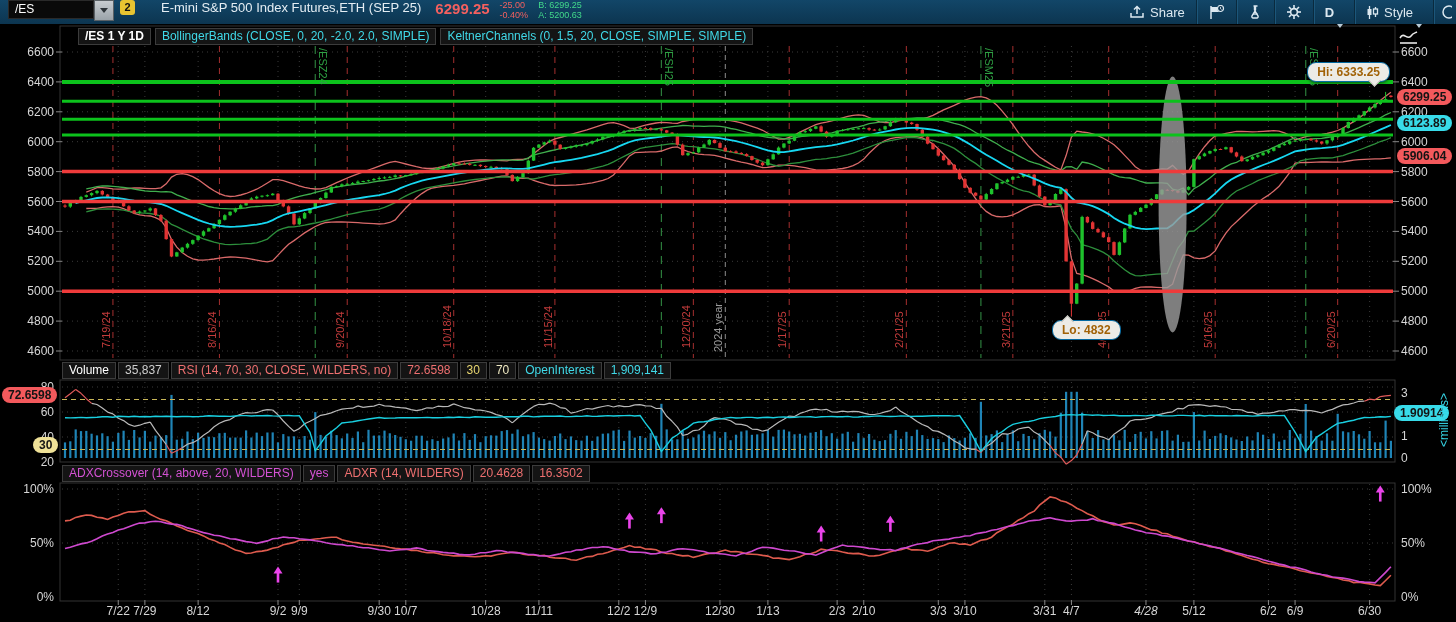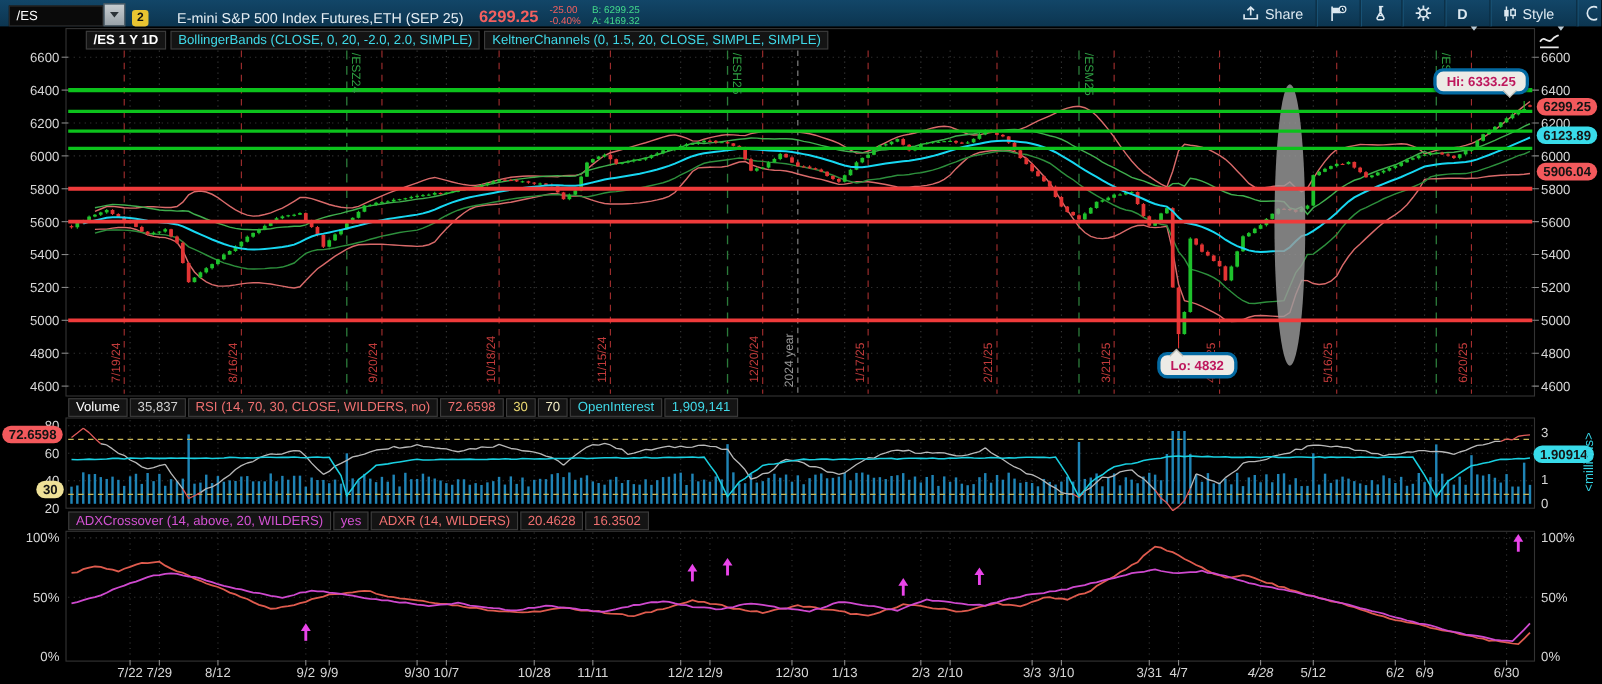--- a/index.html
+++ b/index.html
@@ -2,21 +2,21 @@
 <html><head>
 <meta charset="utf-8">
 <style>
   html,body{margin:0;padding:0;background:#000;width:1456px;height:622px;overflow:hidden;
     font-family:"Liberation Sans",sans-serif;-webkit-font-smoothing:antialiased;}
   #stage{position:relative;width:1456px;height:622px;background:#000;}
   svg#cv{position:absolute;left:0;top:0;z-index:1;}
   #overlay{position:absolute;left:0;top:0;width:1456px;height:622px;z-index:2;pointer-events:none;}
   
   #topbar{position:absolute;left:0;top:0;width:1456px;height:24px;z-index:5;
-    background:linear-gradient(#124668,#0c3550);display:flex;align-items:flex-end;color:#dce8f0;font-size:12px;}
+    background:linear-gradient(#124668,#0c3550);display:flex;align-items:flex-start;color:#dce8f0;font-size:12px;}
   .symbox{margin-left:8px;background:#0a0a0a;border:1px solid #2a2a2a;color:#fff;width:78px;height:17px;
     line-height:17px;padding-left:6px;font-size:12px;}
   .symdd{width:18px;height:19px;background:linear-gradient(#c7ccd0,#9aa3a9);border:1px solid #5a6166;
     display:flex;align-items:center;justify-content:center;}
   .caret{width:0;height:0;border-left:4px solid transparent;border-right:4px solid transparent;border-top:5px solid #2c3338;}
   .badge{margin-left:6px;background:#e8c431;color:#111;font-weight:bold;font-size:11px;width:15px;height:15px;
     border-radius:3px;text-align:center;line-height:15px;}
   .tbtitle{margin-left:26px;color:#e4edf3;font-size:13px;white-space:nowrap;}
   .tblast{margin-left:14px;color:#f4605f;font-weight:bold;font-size:15px;}
   .tbcol{margin-left:10px;display:flex;flex-direction:column;font-size:9px;line-height:10px;}
@@ -37,21 +37,21 @@
   .tickR{text-align:left;} .tickL{text-align:right;width:52px;}
   .xlab{position:absolute;top:604px;width:40px;margin-left:-20px;text-align:center;color:#d6d6d6;font-size:12px;}
   .vlab{position:absolute;font-size:11px;white-space:nowrap;transform-origin:0 0;}
   .vred{color:#c33b3b;transform:rotate(-90deg);}
   .vgreen{color:#2ea043;transform:rotate(90deg);}
   .vgray{color:#9a9a9a;transform:rotate(-90deg);}
   .millions{position:absolute;left:1437px;top:447px;color:#35d4e4;font-size:12px;transform:rotate(-90deg);transform-origin:0 0;white-space:nowrap;}
   
   .bub{position:absolute;font-size:12px;font-weight:bold;color:#141414;border-radius:8px;padding:1px 6px;white-space:nowrap;}
   .bub-red{background:#f3595c;} .bub-cyan{background:#38dbe9;} .bub-yel{background:#efe198;}
-  .tip{position:absolute;background:#ecebe6;color:#be185d;font-size:12px;font-weight:bold;border:3px solid #0369a1;
+  .tip{position:absolute;background:#ecebe6;color:#a16207;font-size:12px;font-weight:bold;border:1px solid #0369a1;
     border-radius:9px;padding:2px 9px;white-space:nowrap;box-shadow:0 1px 3px rgba(0,0,0,.6);}
   .tip:after{content:"";position:absolute;width:8px;height:8px;background:#ecebe6;border:1px solid #b9b9b2;}
   #tip-hi:after{right:10px;bottom:-4px;transform:rotate(45deg);border-top:none;border-left:none;}
   #tip-lo:after{left:10px;top:-4px;transform:rotate(45deg);border-bottom:none;border-right:none;}
   .icon{display:inline-flex;}
 </style>
 </head>
 <body>
 
 <div id="stage">
@@ -1142,21 +1142,21 @@
       </div>
     <div class="badge">2</div>
     <div class="tbtitle">E-mini S&amp;P 500 Index Futures,ETH (SEP 25)</div>
     <div class="tblast">6299.25</div>
     <div class="tbcol neg">
       <span>-25.00</span>
       <span>-0.40%</span>
     </div>
     <div class="tbcol pos">
       <span>B: 6299.25</span>
-      <span>A: 4169.32</span>
+      <span>A: 5200.63</span>
     </div>
     <div class="tbright">
       <div class="tbbtn">
         <span class="icon">
             <svg width="16" height="14" viewBox="0 0 16 14">
               <path d="M2 8v4h12V8" stroke="#dce8f0" stroke-width="1.5" fill="none"></path>
               <path d="M8 9V2M5 4.5 8 1.5l3 3" stroke="#dce8f0" stroke-width="1.5" fill="none"></path>
             </svg>
           </span>
         <span>Share</span>

